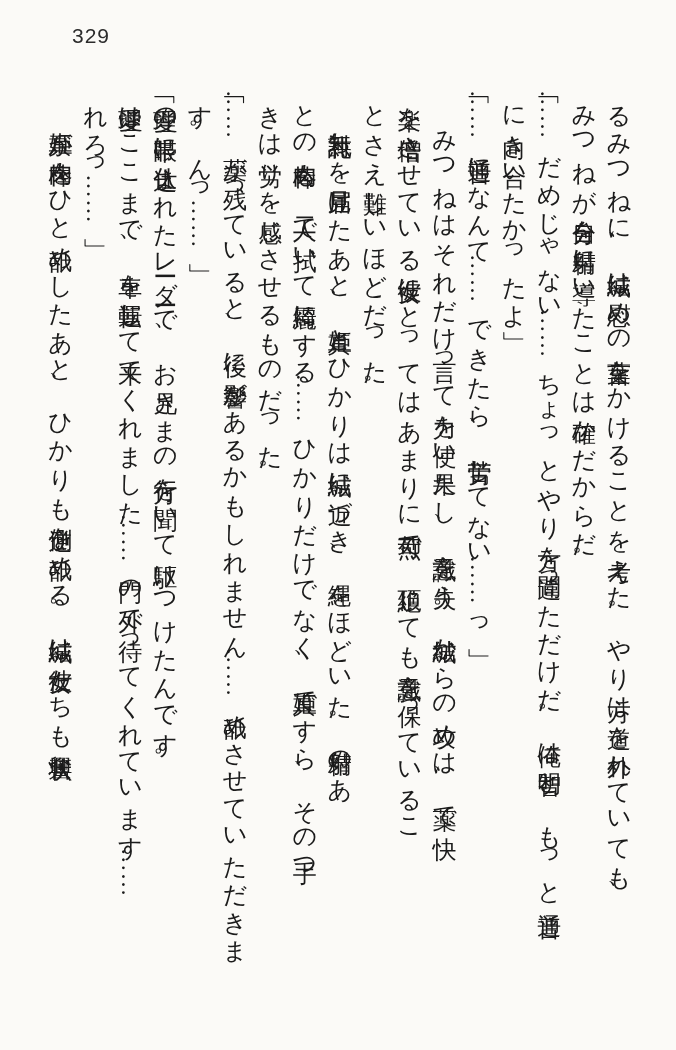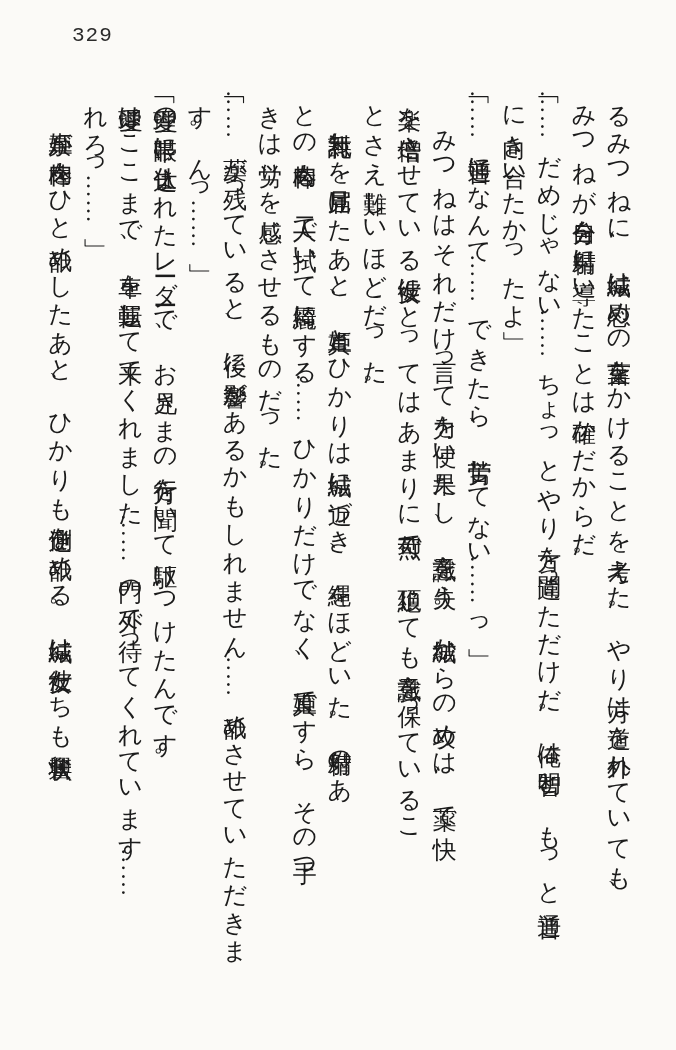--- a/index.html
+++ b/index.html
@@ -18,21 +18,21 @@
     position: absolute;
     inset: 0;
   }
   .page-number {
     position: absolute;
     top: 24px;
     left: 72px;
     font-size: 21px;
     letter-spacing: 1px;
     color: #2b2b2b;
-    font-family: Liberation Mono, monospace;
+    font-family: Liberation Sans, sans-serif;
   }
   .text-block {
     position: absolute;
     top: 89px;
     left: 42px;
     width: 594px;
     height: 938px;
     writing-mode: vertical-rl;
     text-orientation: mixed;
     font-size: 24px;

